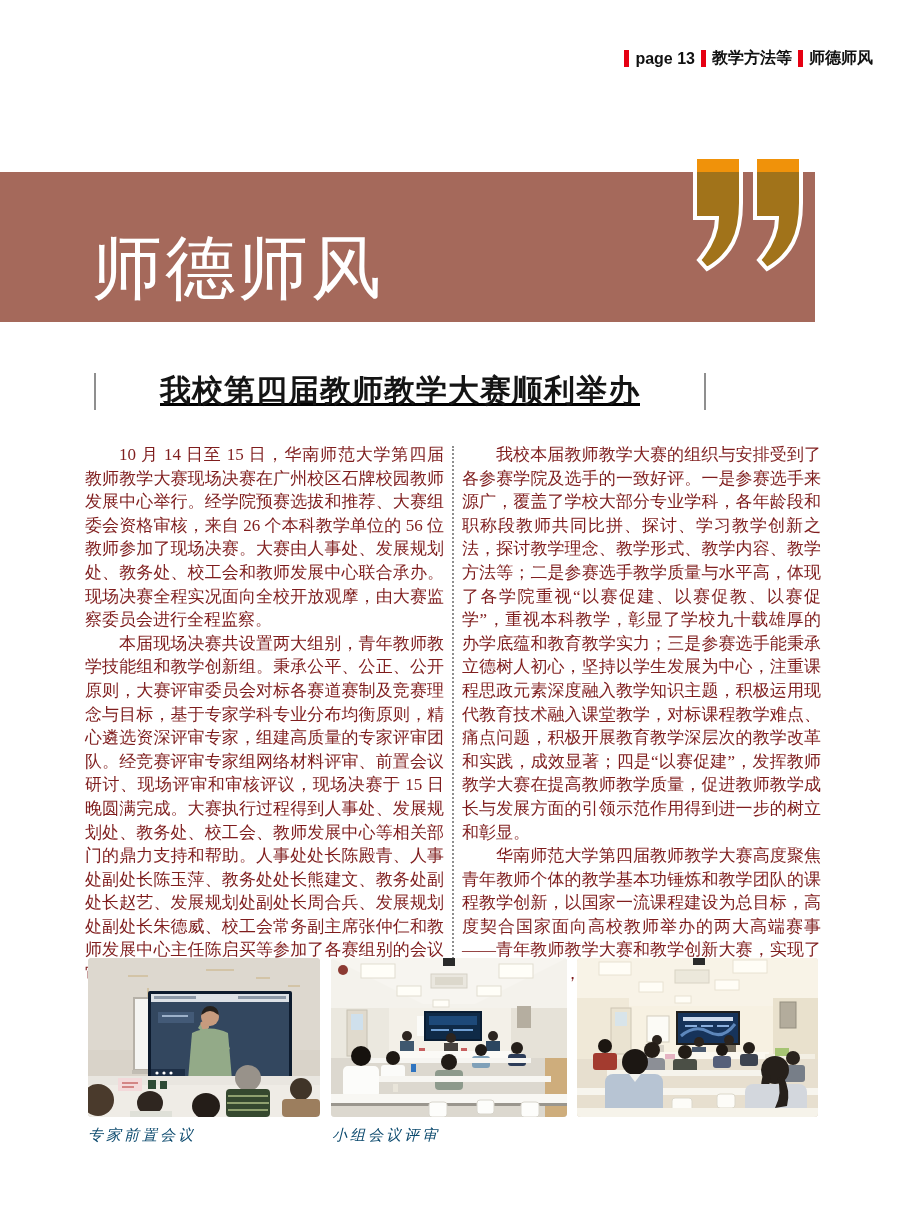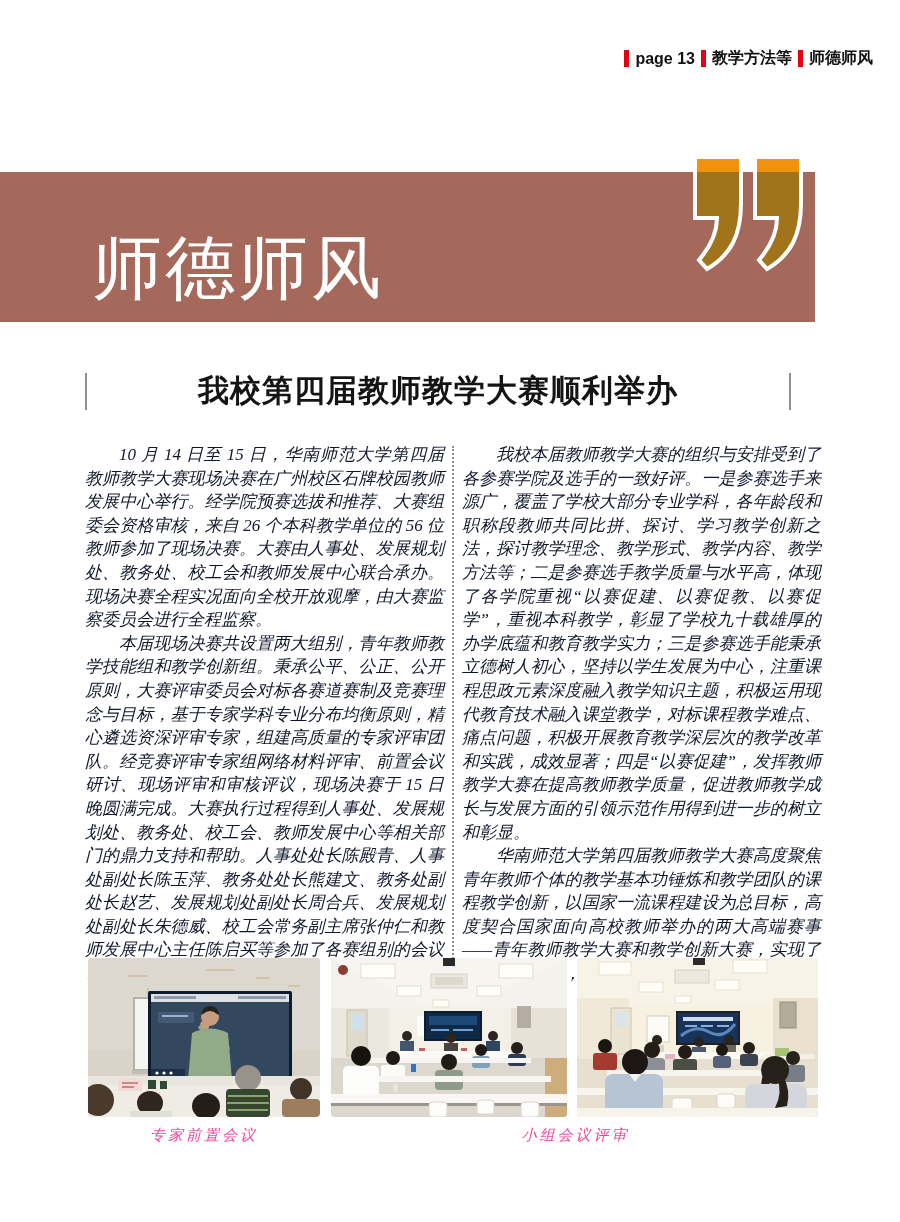--- a/index.html
+++ b/index.html
@@ -12,45 +12,45 @@
   .hbar{display:inline-block;width:5px;height:17px;background:#e60012;}
 
   
   .banner{position:absolute;left:0;top:172px;width:815px;height:150px;background:#a5695b;}
   .banner-title{position:absolute;left:92px;top:58px;font-size:70px;line-height:76px;
                 color:#ffffff;letter-spacing:3px;font-weight:500;
                 font-family:"Liberation Sans",sans-serif;}
   .quotes{position:absolute;left:692px;top:155px;}
 
   
-  .title-row{position:absolute;left:85px;top:368px;width:706px;height:46px;}
+  .title-row{position:absolute;left:94px;top:368px;width:612px;height:46px;text-decoration:underline;}
   .tbar{position:absolute;top:5px;width:2px;height:37px;background:#8f8f8f;}
   .tbar.left{left:0;}
   .tbar.right{right:0;}
   .title-row h2{margin:0;text-align:center;font-size:31px;line-height:46px;
                 font-weight:bold;color:#141414;letter-spacing:1px;
                 font-family:"Liberation Serif",serif;}
 
   
   .columns{position:absolute;left:85px;top:443px;width:738px;display:flex;align-items:stretch;}
   .col{width:359px;}
   .divider{width:0;border-left:2px dotted #8d8d8d;margin:3px 8px 3px 8px;}
   .col p{margin:0;font-size:17px;line-height:23.6px;text-align:justify;text-indent:2em;
-         color:#0f172a;font-family:"Liberation Serif",serif;font-style:italic;}
+         color:#7f1d1d;font-family:"Liberation Serif",serif;}
 
   
   .photos{position:absolute;left:88px;top:958px;display:flex;}
   .photo{height:159px;border-radius:4px;overflow:hidden;background:#ddd;}
   .photo svg{display:block;}
   .photo.p1{width:232px;margin-right:11px;}
   .photo.p2{width:236px;margin-right:10px;}
   .photo.p3{width:241px;}
 
-  .caption{position:absolute;top:1126px;font-size:15px;font-style:italic;color:#ec4899;
-           letter-spacing:3px;text-align:center;font-family:"Liberation Serif",serif;}
+  .caption{position:absolute;top:1126px;font-size:15px;font-style:italic;color:#0c4a6e;
+           letter-spacing:3px;font-family:"Liberation Serif",serif;}
   .caption.c1{left:88px;width:232px;}
   .caption.c2{left:332px;width:487px;font-family:Liberation Mono, monospace;}
 </style>
 </head>
 <body>
 
 <div class="page">
 
   <header class="pg-header">
     <span class="hbar"></span>

